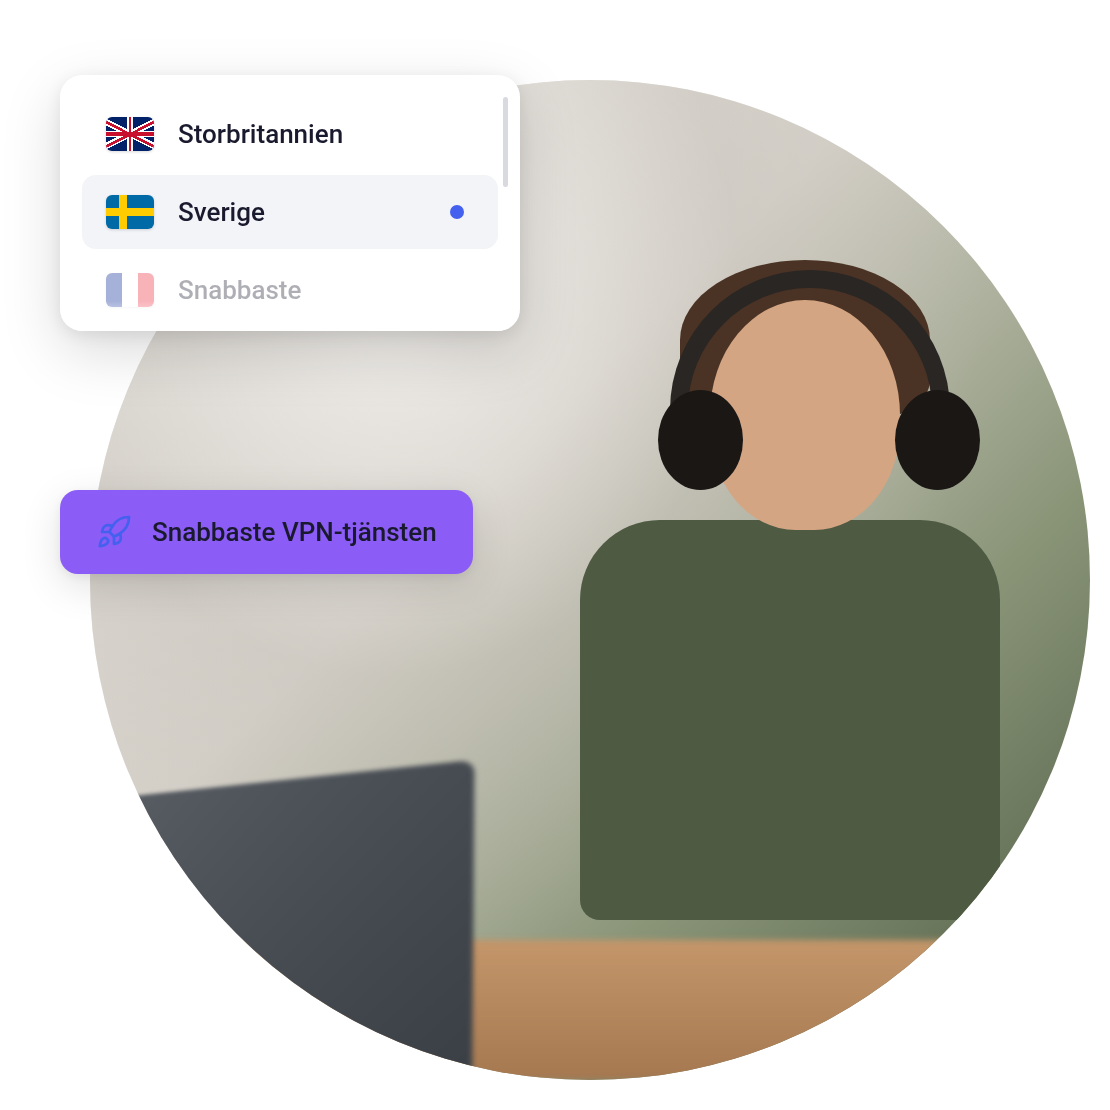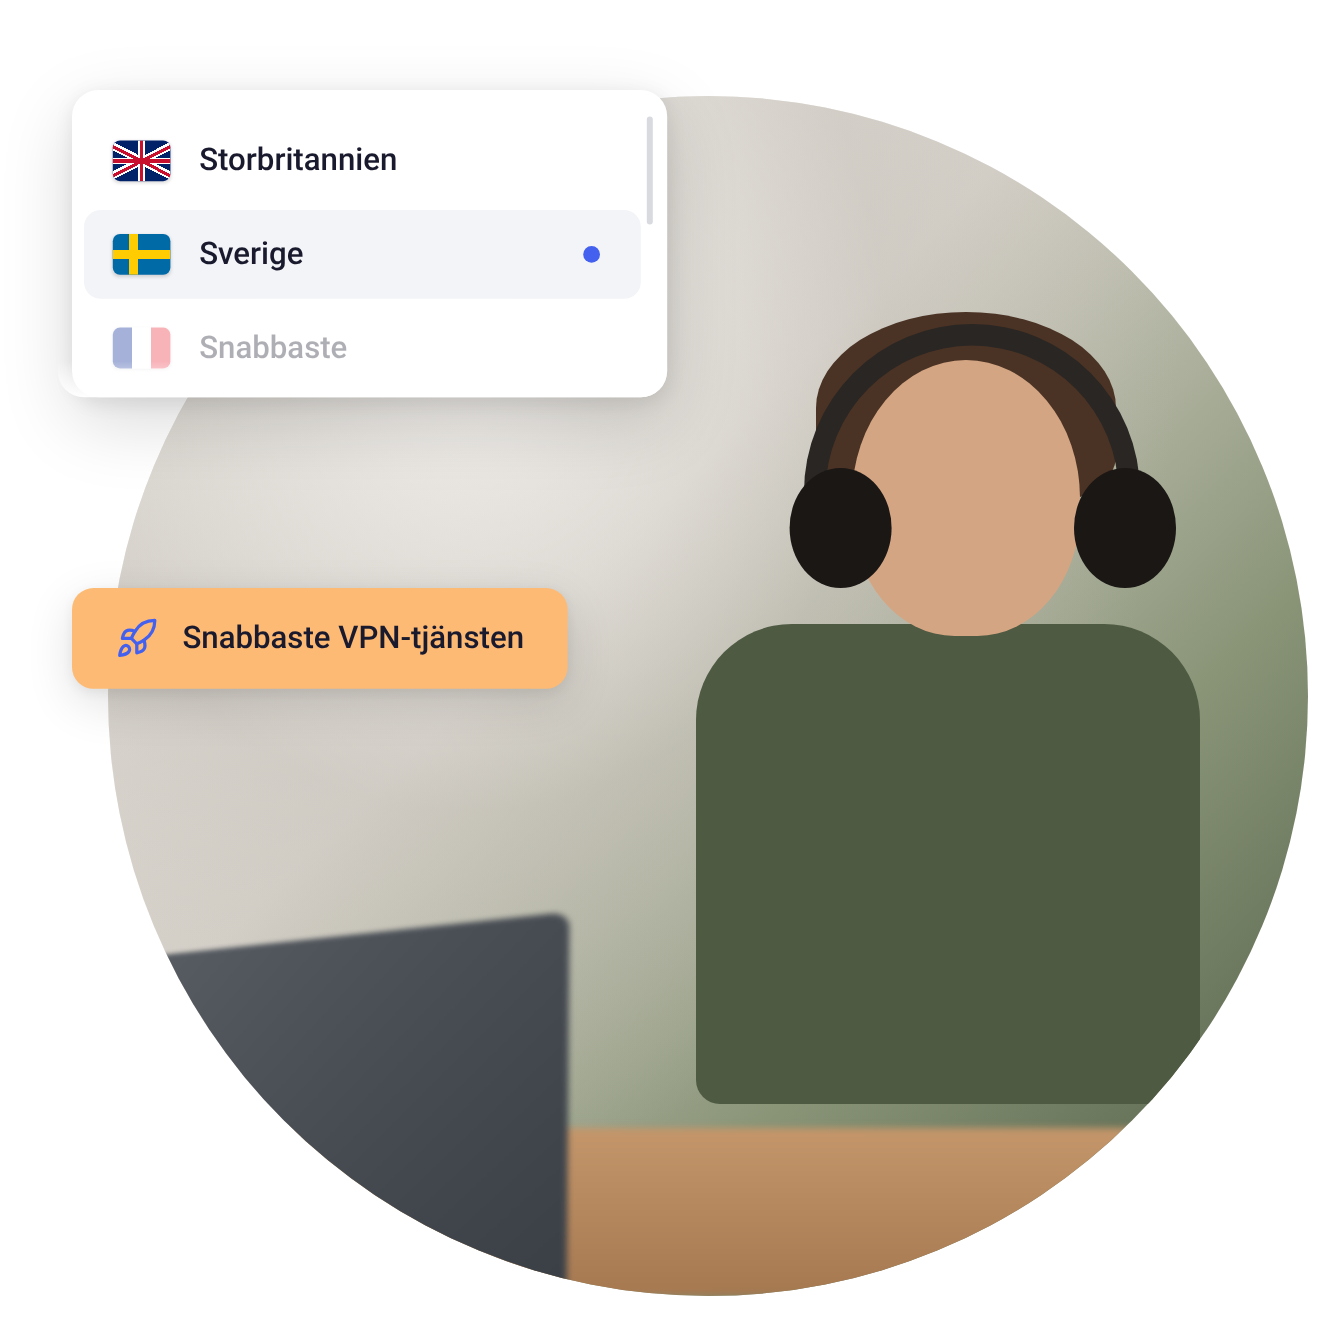--- a/index.html
+++ b/index.html
@@ -97,25 +97,25 @@
       left: 0;
       width: 100%;
       height: 140px;
       background: linear-gradient(180deg, #c4966a 0%, #a57850 100%);
       filter: blur(3px);
     }
     .country-card {
       position: absolute;
       top: 75px;
       left: 60px;
-      width: 496px;
+      width: 460px;
       background: #ffffff;
       border-radius: 22px;
       box-shadow: 0 20px 60px rgba(0,0,0,0.15), 0 4px 16px rgba(0,0,0,0.08);
-      padding: 22px 22px 0 10px;
+      padding: 22px 22px 0 22px;
       z-index: 10;
     }
     .country-item {
       display: flex;
       align-items: center;
       padding: 20px 24px;
       border-radius: 14px;
       cursor: pointer;
       position: relative;
       margin-bottom: 4px;
@@ -200,21 +200,21 @@
       background: linear-gradient(to bottom, transparent, #fff);
       margin: -30px -22px 0 -22px;
       border-radius: 0 0 22px 22px;
       position: relative;
       pointer-events: none;
     }
     .badge-card {
       position: absolute;
       top: 490px;
       left: 60px;
-      background: #fdba74;
+      background: #8b5cf6;
       border-radius: 18px;
       box-shadow: 0 12px 40px rgba(0,0,0,0.12), 0 3px 10px rgba(0,0,0,0.06);
       padding: 24px 36px;
       display: flex;
       align-items: center;
       gap: 20px;
       z-index: 10;
     }
     .rocket-icon {
       width: 36px;

